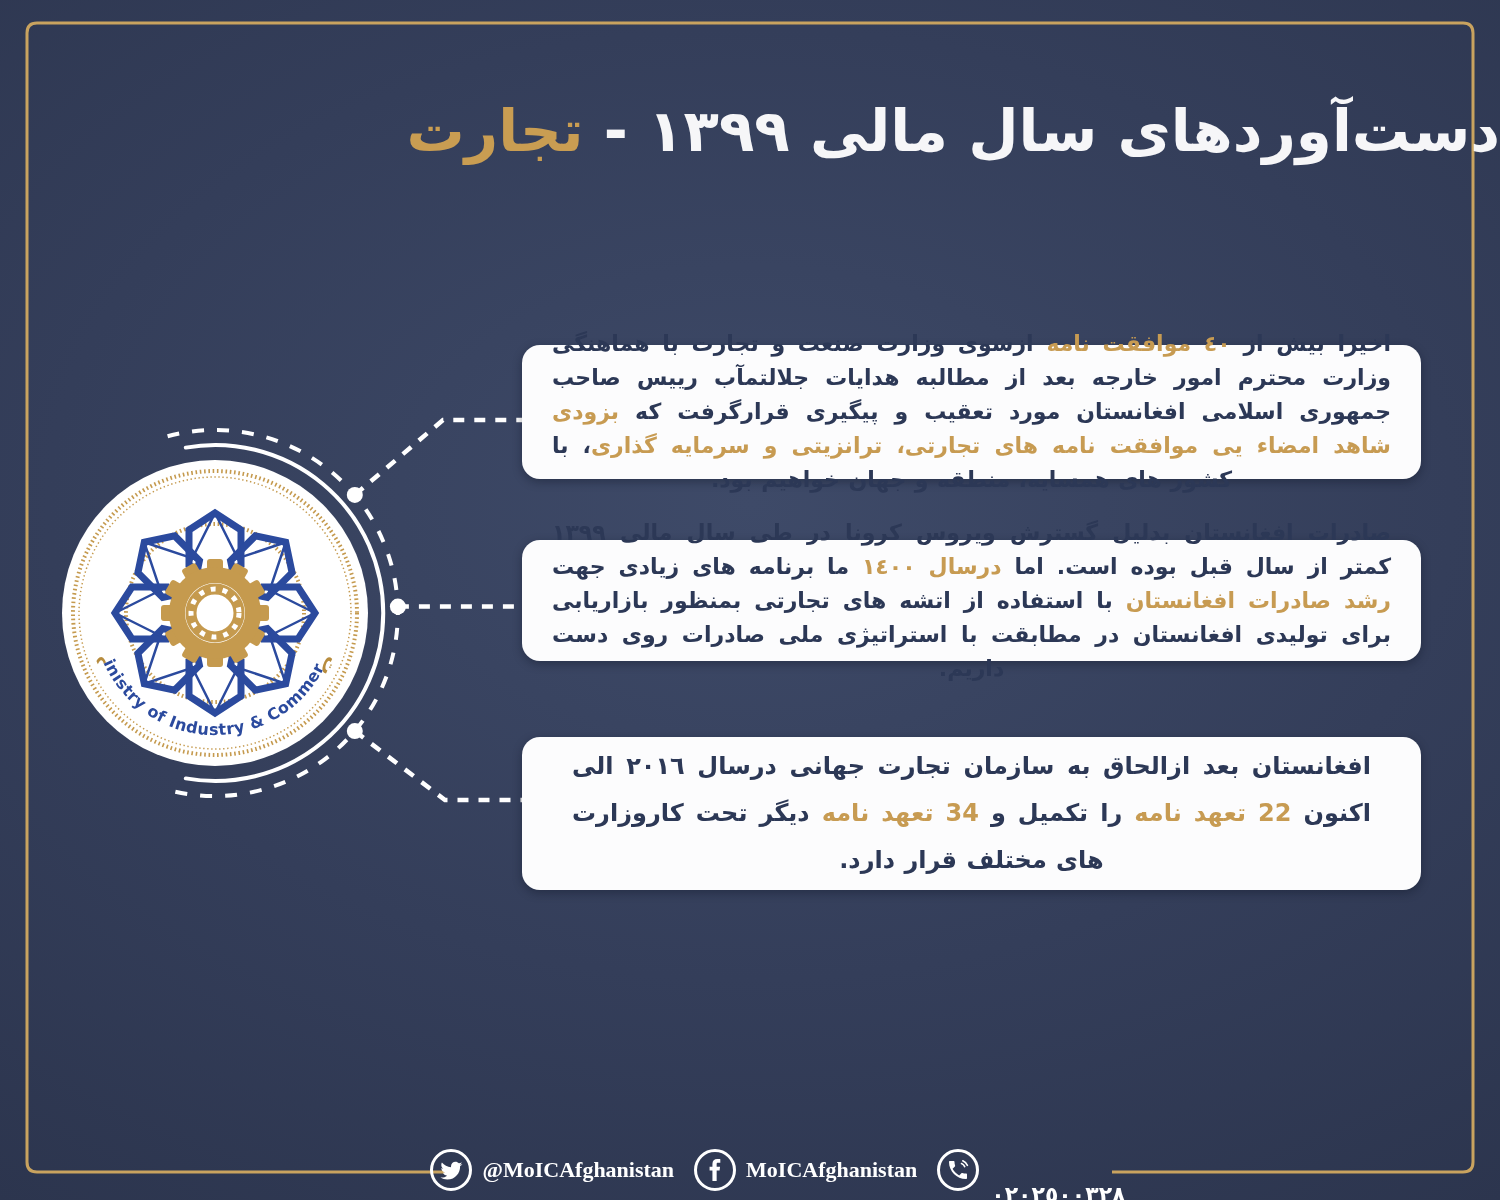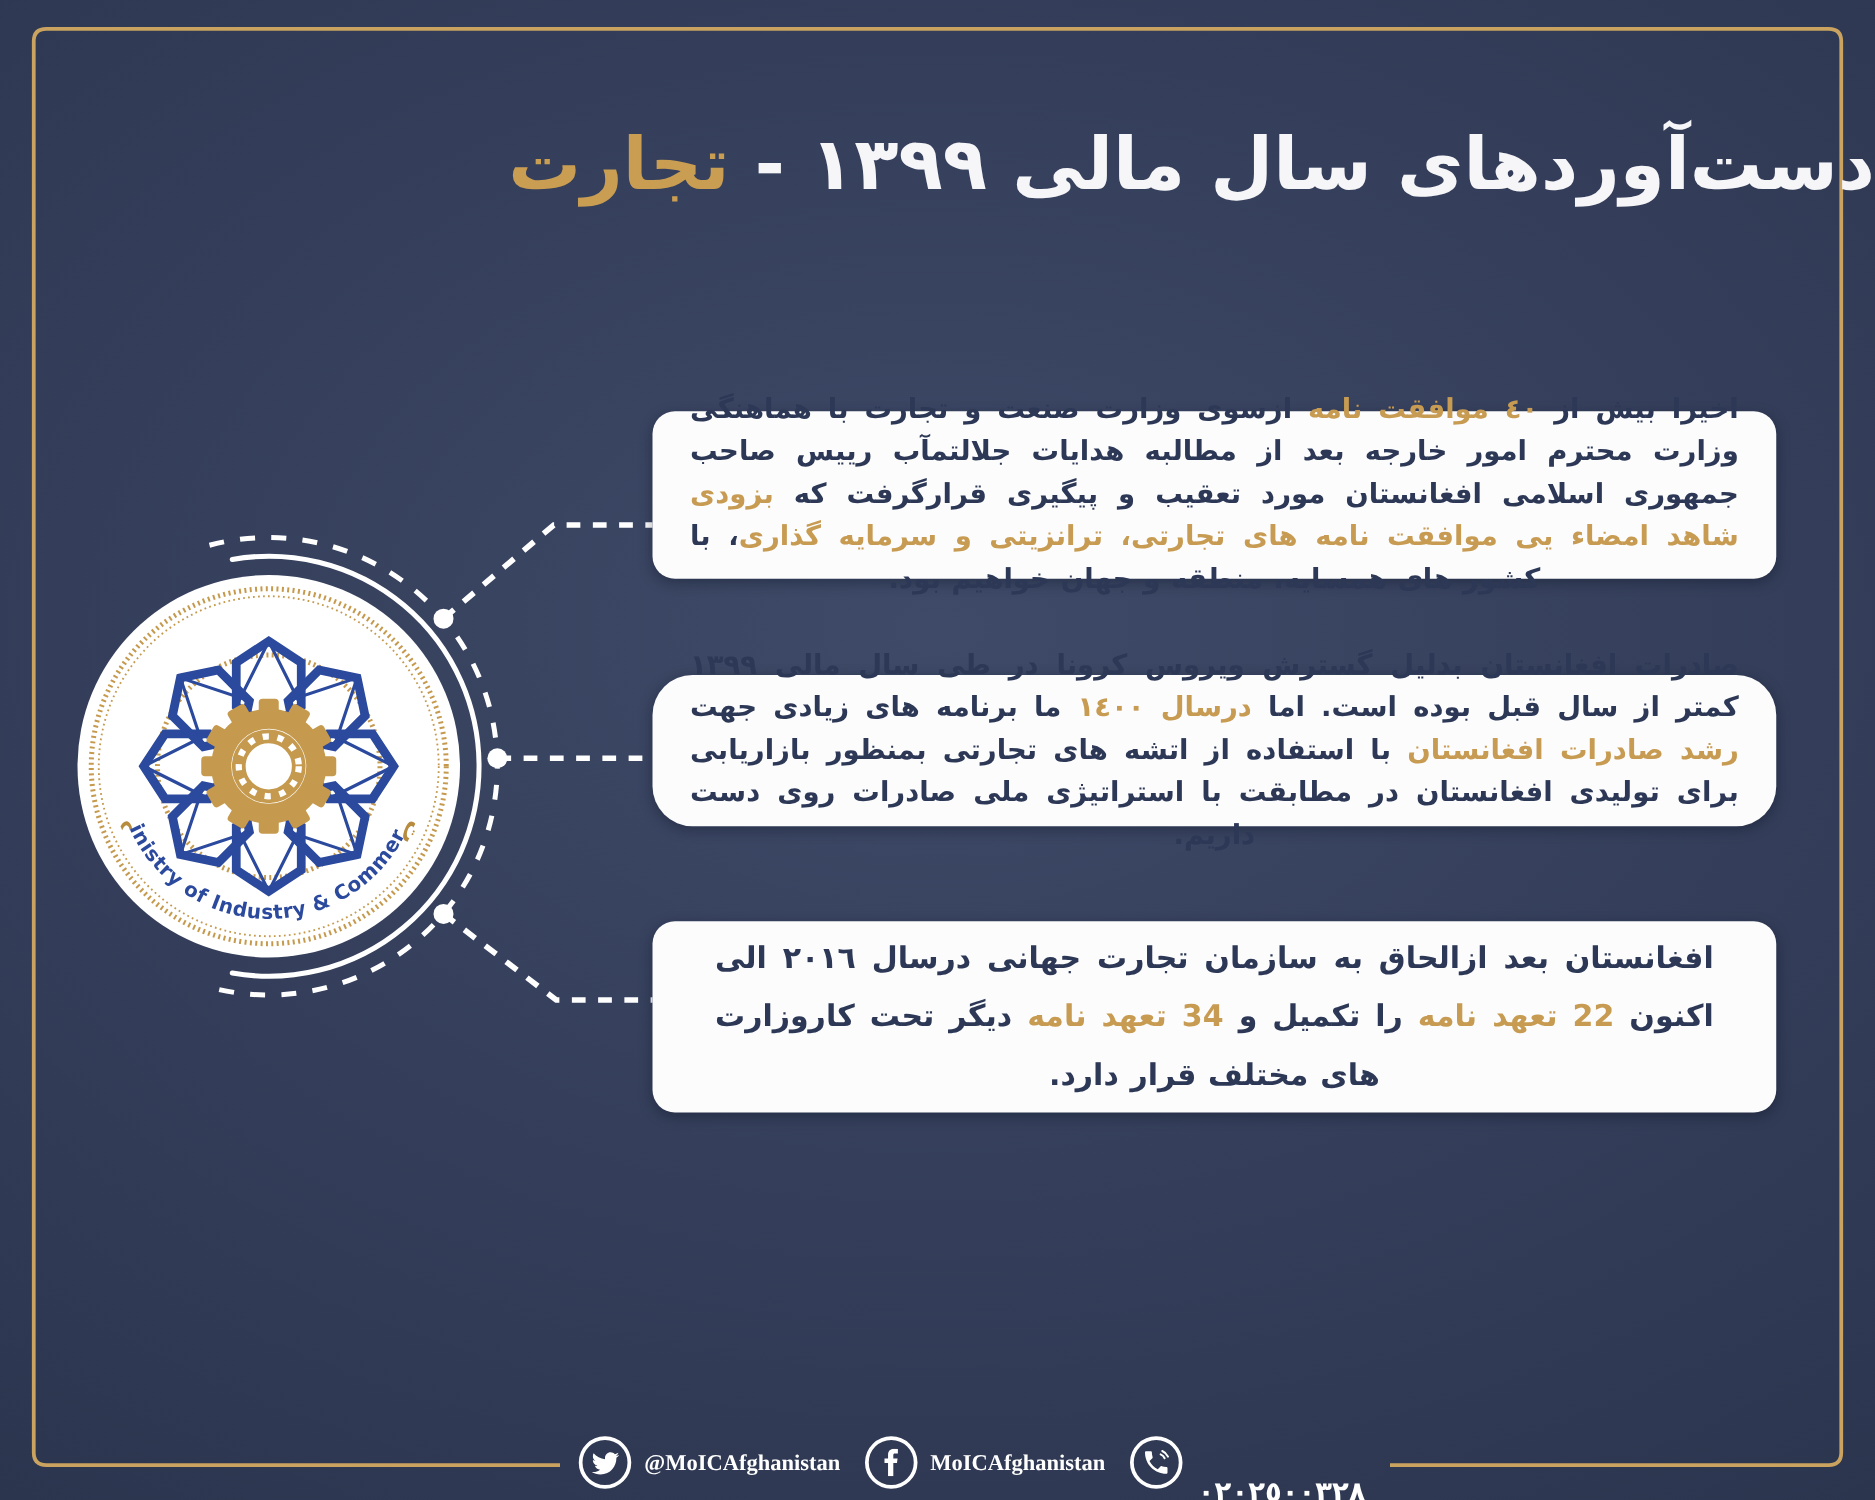--- a/index.html
+++ b/index.html
@@ -27,41 +27,41 @@
     direction:rtl;
   }
   .card p{
     margin:0;width:100%;
     padding:14px 30px;
     color:#2c3856;font-weight:bold;
     text-align:justify;text-align-last:center;
     word-spacing:1px;
   }
   .card .g{color:#c79b52;}
-  .card1{top:329px;height:134px;}
-  .card2{top:540px;height:121px;border-radius:32px;}
+  .card1{top:345px;height:134px;}
+  .card2{top:540px;height:121px;}
   .card3{top:737px;height:153px;}
   .card1 p{font-size:22px;line-height:34px;}
   .card2 p{font-size:22px;line-height:34px;}
   .card3 p{font-size:24px;line-height:47px;padding:14px 50px;}
   .footer{
     position:absolute;left:0;right:0;top:1140px;height:60px;z-index:5;
     display:flex;align-items:center;justify-content:center;
     transform:translateX(28px);
     gap:0;
   }
   .icircle{
     width:42px;height:42px;border-radius:50%;
     border:3px solid #ffffff;box-sizing:border-box;
     display:flex;align-items:center;justify-content:center;
     flex:0 0 auto;
   }
   .handle{
     color:#fff;font-family:"Liberation Serif","DejaVu Serif",serif;
-    font-weight:bold;font-size:18px;white-space:nowrap;
+    font-weight:bold;font-size:22px;white-space:nowrap;
     margin:0 20px 0 10px;
   }
   .handle.phone{font-family:"DejaVu Sans",sans-serif;font-size:22px;margin-left:12px;margin-right:0;margin-top:48px;}
 </style>
 </head>
 <body>
 
 <div class="page">
 
   <svg class="decor" width="1500" height="1200" viewBox="0 0 1500 1200">

